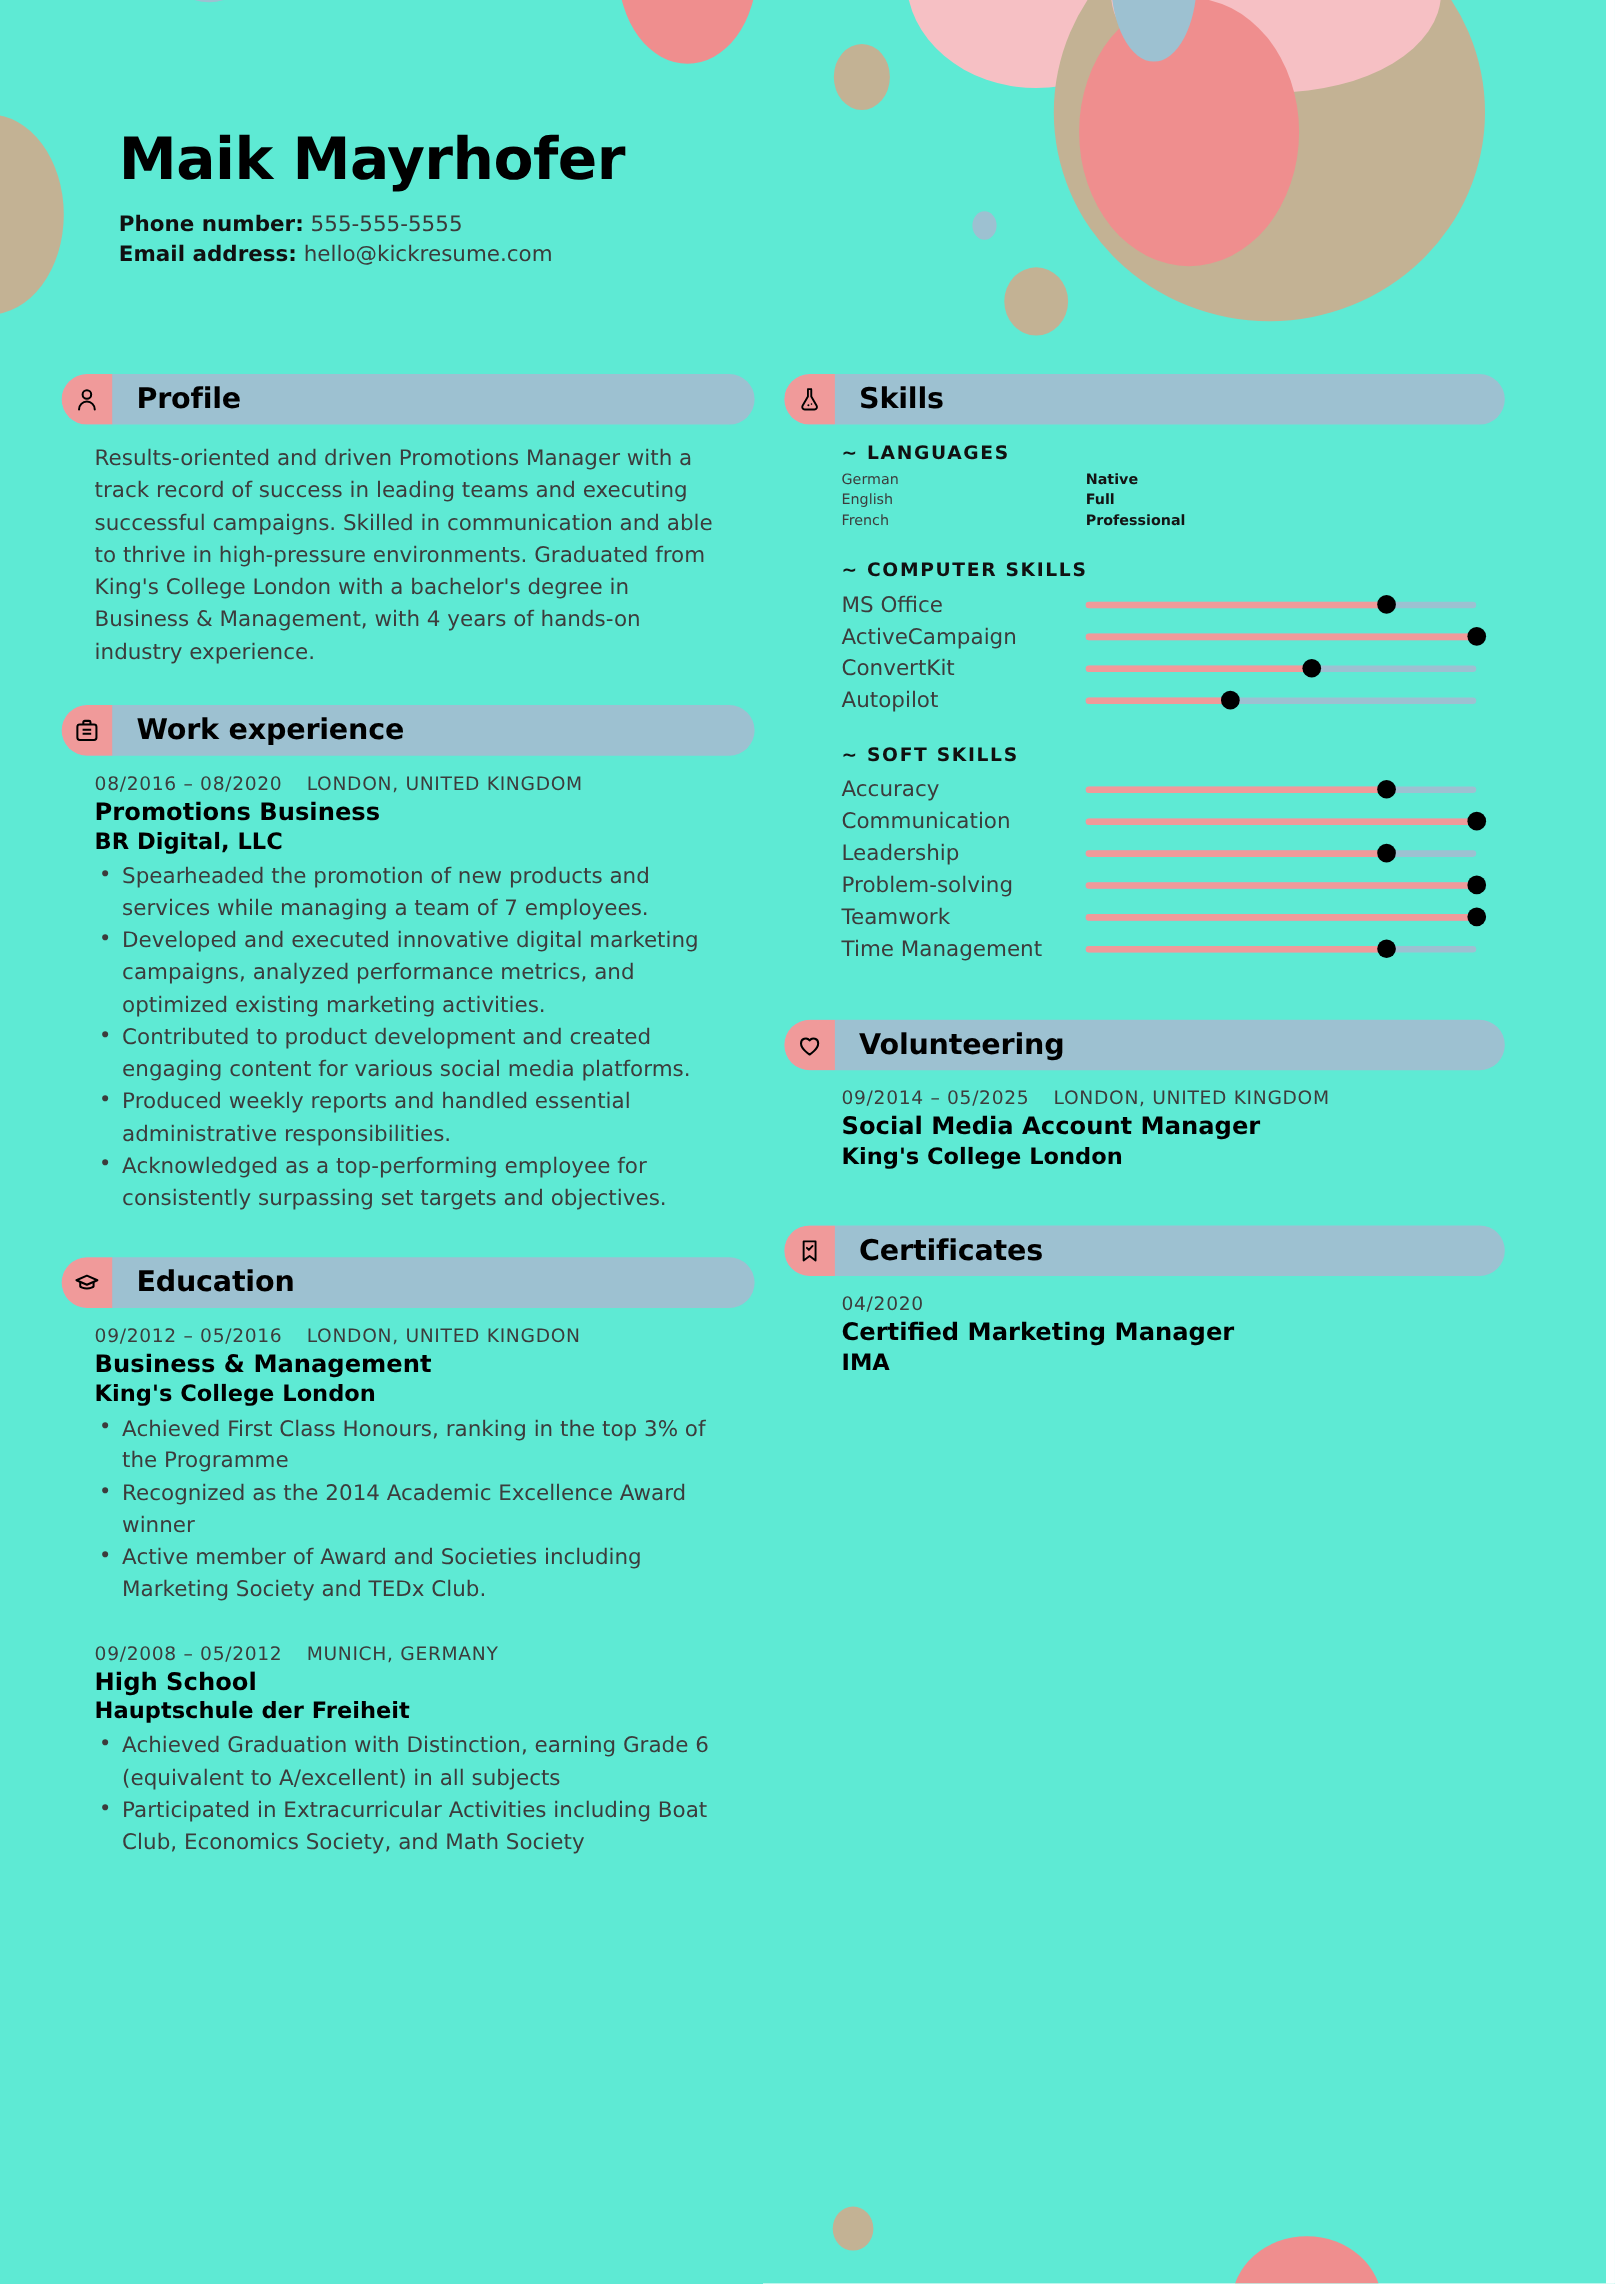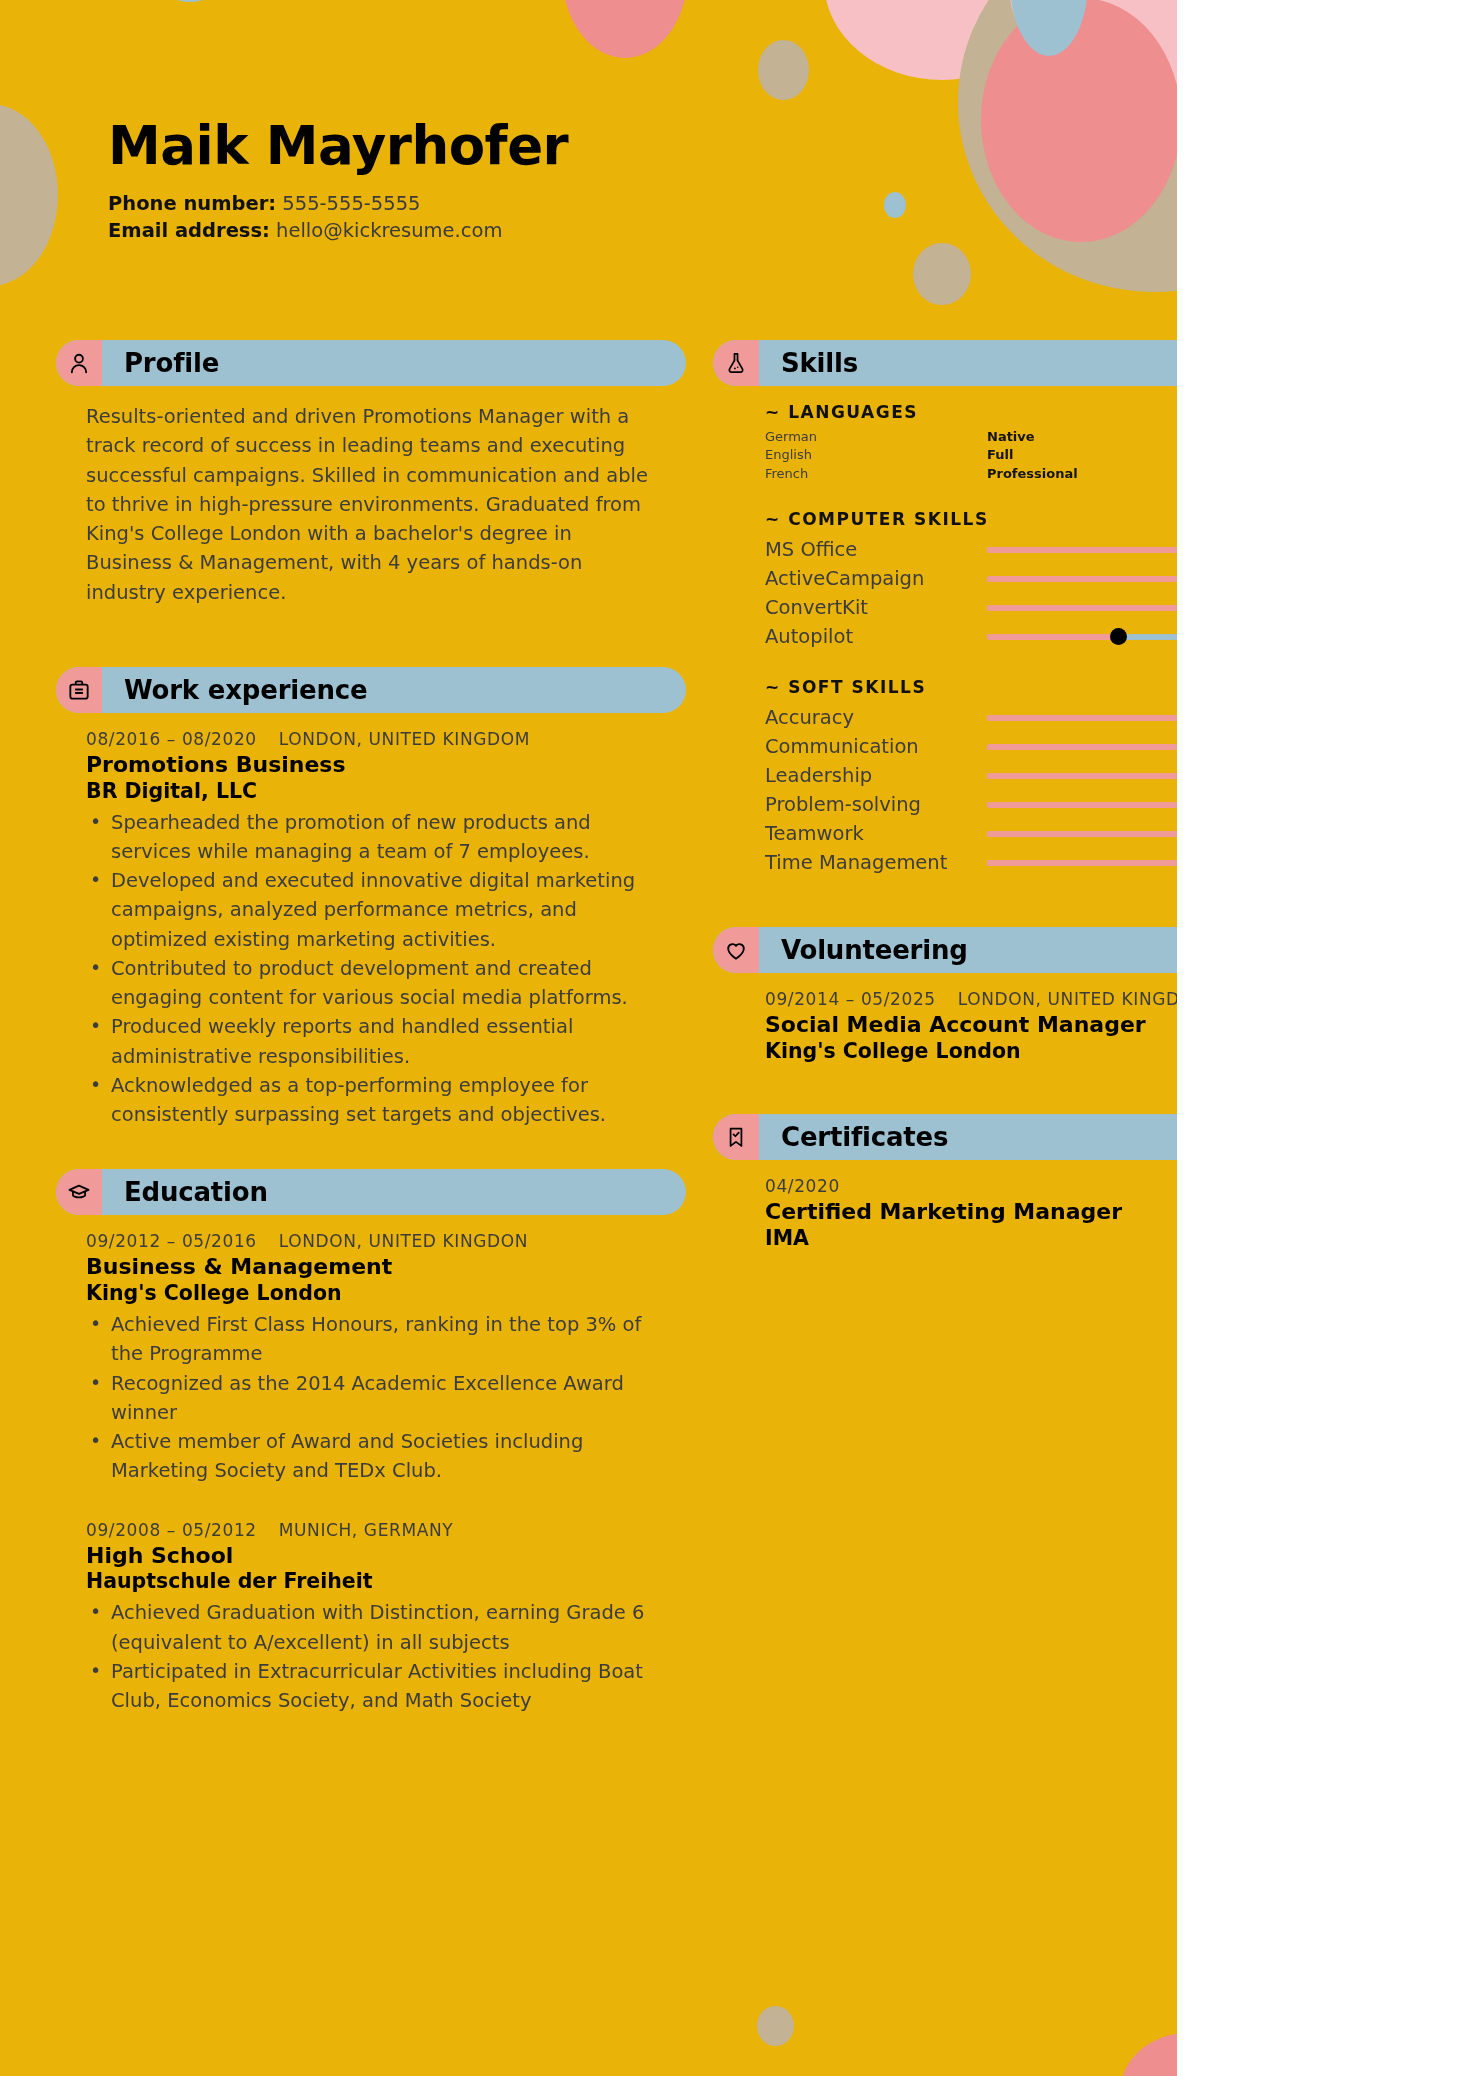--- a/index.html
+++ b/index.html
@@ -6,23 +6,23 @@
 
   html, body {
     width: 1468px;
     height: 2076px;
     background: #ffffff;
     font-family: "DejaVu Sans", sans-serif;
   }
 
   .page {
     position: relative;
-    width: 1177px;
+    width: 1460px;
     height: 2076px;
-    background: #eab308;
+    background: #5eead4;
     overflow: hidden;
   }
 
   
   .deco { position: absolute; border-radius: 50%; }
 
   
   .header { position: absolute; left: 108px; top: 118px; z-index: 5; }
   .full-name {
     font-size: 53px;
@@ -227,21 +227,21 @@
             <path d="M5.4 20.5a6.6 6.6 0 0 1 13.2 0"></path>
           </svg>
         </span>
         <span class="sec-title">Profile</span>
       </div>
       <div class="sec-body">
         <p class="para">Results-oriented and driven Promotions Manager with a track record of success in leading teams and executing successful campaigns. Skilled in communication and able to thrive in high-pressure environments. Graduated from King's College London with a bachelor's degree in Business &amp; Management, with 4 years of hands-on industry experience.</p>
       </div>
     </div>
 
-    <div class="sec" style="margin-top:60px;">
+    <div class="sec" style="margin-top:34px;">
       <div class="sec-head">
         <span class="sec-icon">
           <svg width="26" height="26" viewBox="0 0 24 24" fill="none" stroke="#000" stroke-width="1.7" stroke-linejoin="round">
             <rect x="4" y="7" width="16" height="13" rx="2"></rect>
             <path d="M9 7V5.2c0-.7.5-1.2 1.2-1.2h3.6c.7 0 1.2.5 1.2 1.2V7"></path>
             <path d="M8.4 11.5h7.2M8.4 14.8h7.2"></path>
           </svg>
         </span>
         <span class="sec-title">Work experience</span>
       </div>

